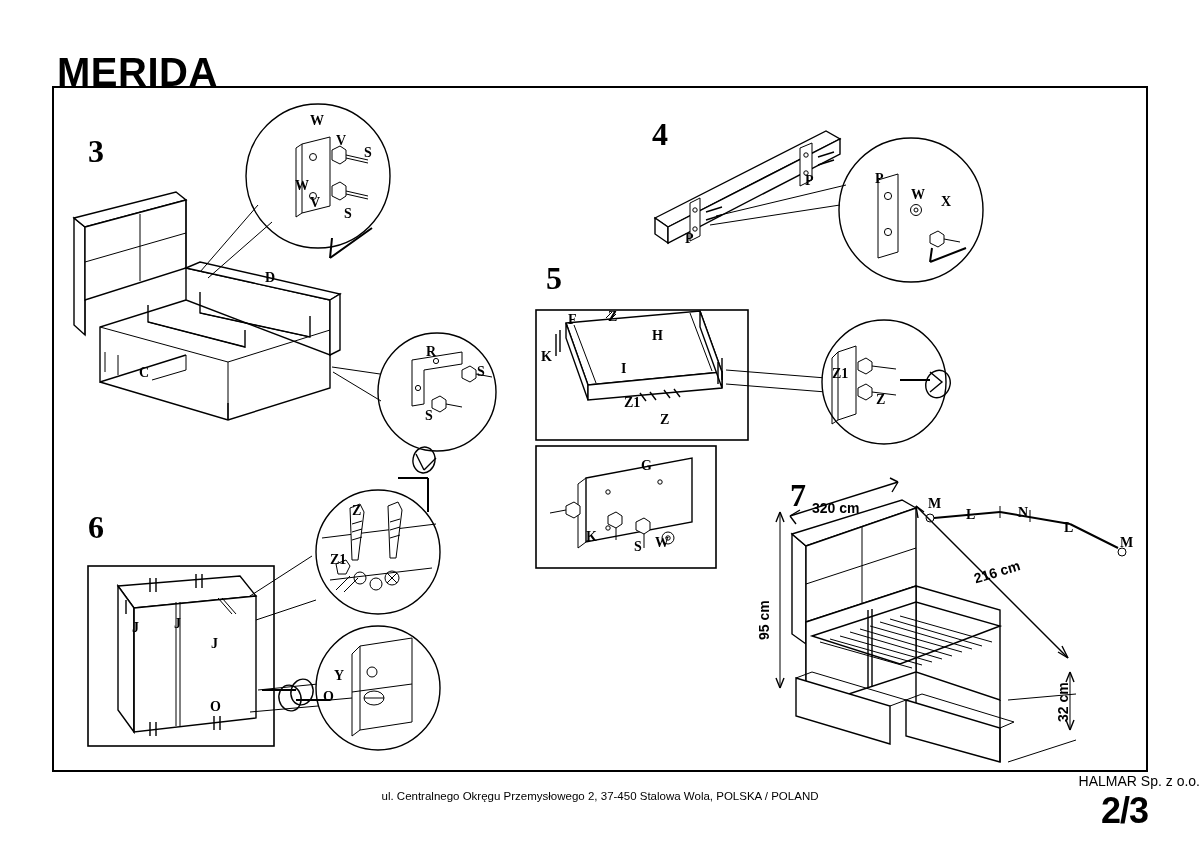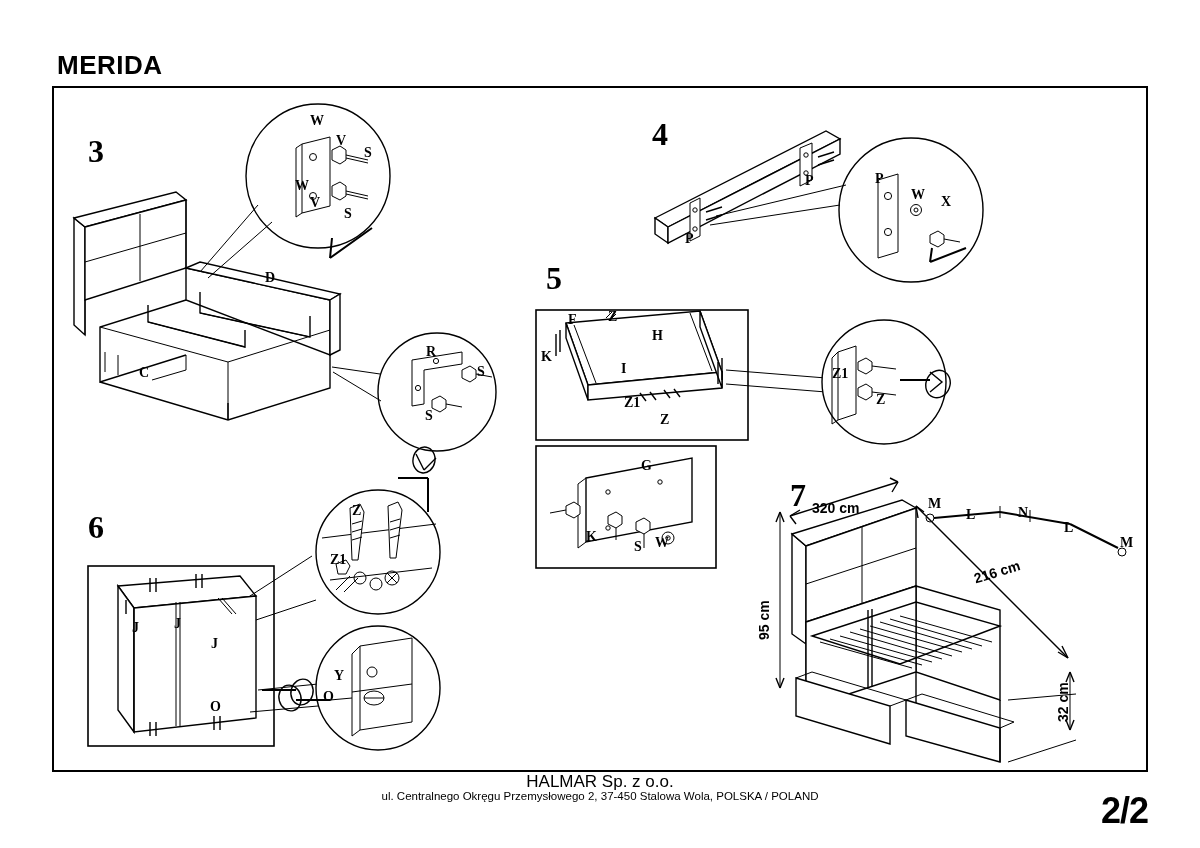--- a/index.html
+++ b/index.html
@@ -18,21 +18,21 @@
   .page {
     position: absolute;
     left: 0; top: 0;
     width: 1200px;
     height: 848px;
   }
   #brand-title {
     position: absolute;
     left: 57px;
     top: 50px;
-    font-size: 26px;
+    font-size: 40px;
     font-weight: bold;
     letter-spacing: 0.5px;
   }
   #page-number {
     position: absolute;
     right: 52px;
     bottom: 16px;
     font-size: 36px;
     font-weight: bold;
     letter-spacing: -1px;
@@ -48,21 +48,21 @@
   }
   .footer {
     position: absolute;
     left: 0;
     bottom: 44px;
     width: 1200px;
     text-align: center;
     font-size: 11.5px;
     line-height: 15px;
   }
-  .footer div:first-child { font-size: 17px; }
+  .footer div:first-child { font-size: 14px; text-align: right; }
   .step-num {
     position: absolute;
     font-size: 32px;
     font-weight: bold;
     font-family: "Liberation Serif", serif;
   }
   .lbl {
     position: absolute;
     font-size: 14px;
     font-weight: bold;
@@ -405,14 +405,14 @@
   <div class="lbl" style="left:966px; top:508px;">L</div>
   <div class="lbl" style="left:1018px; top:506px;">N</div>
   <div class="lbl" style="left:1064px; top:521px;">L</div>
   <div class="lbl" style="left:1120px; top:536px;">M</div>
 
   <div class="footer">
     <div>HALMAR Sp. z o.o.</div>
     <div>ul. Centralnego Okręgu Przemysłowego 2, 37-450 Stalowa Wola, POLSKA / POLAND</div>
   </div>
 
-  <div id="page-number">2/2</div>
+  <div id="page-number">2/3</div>
 </div>
 
 </body></html>

